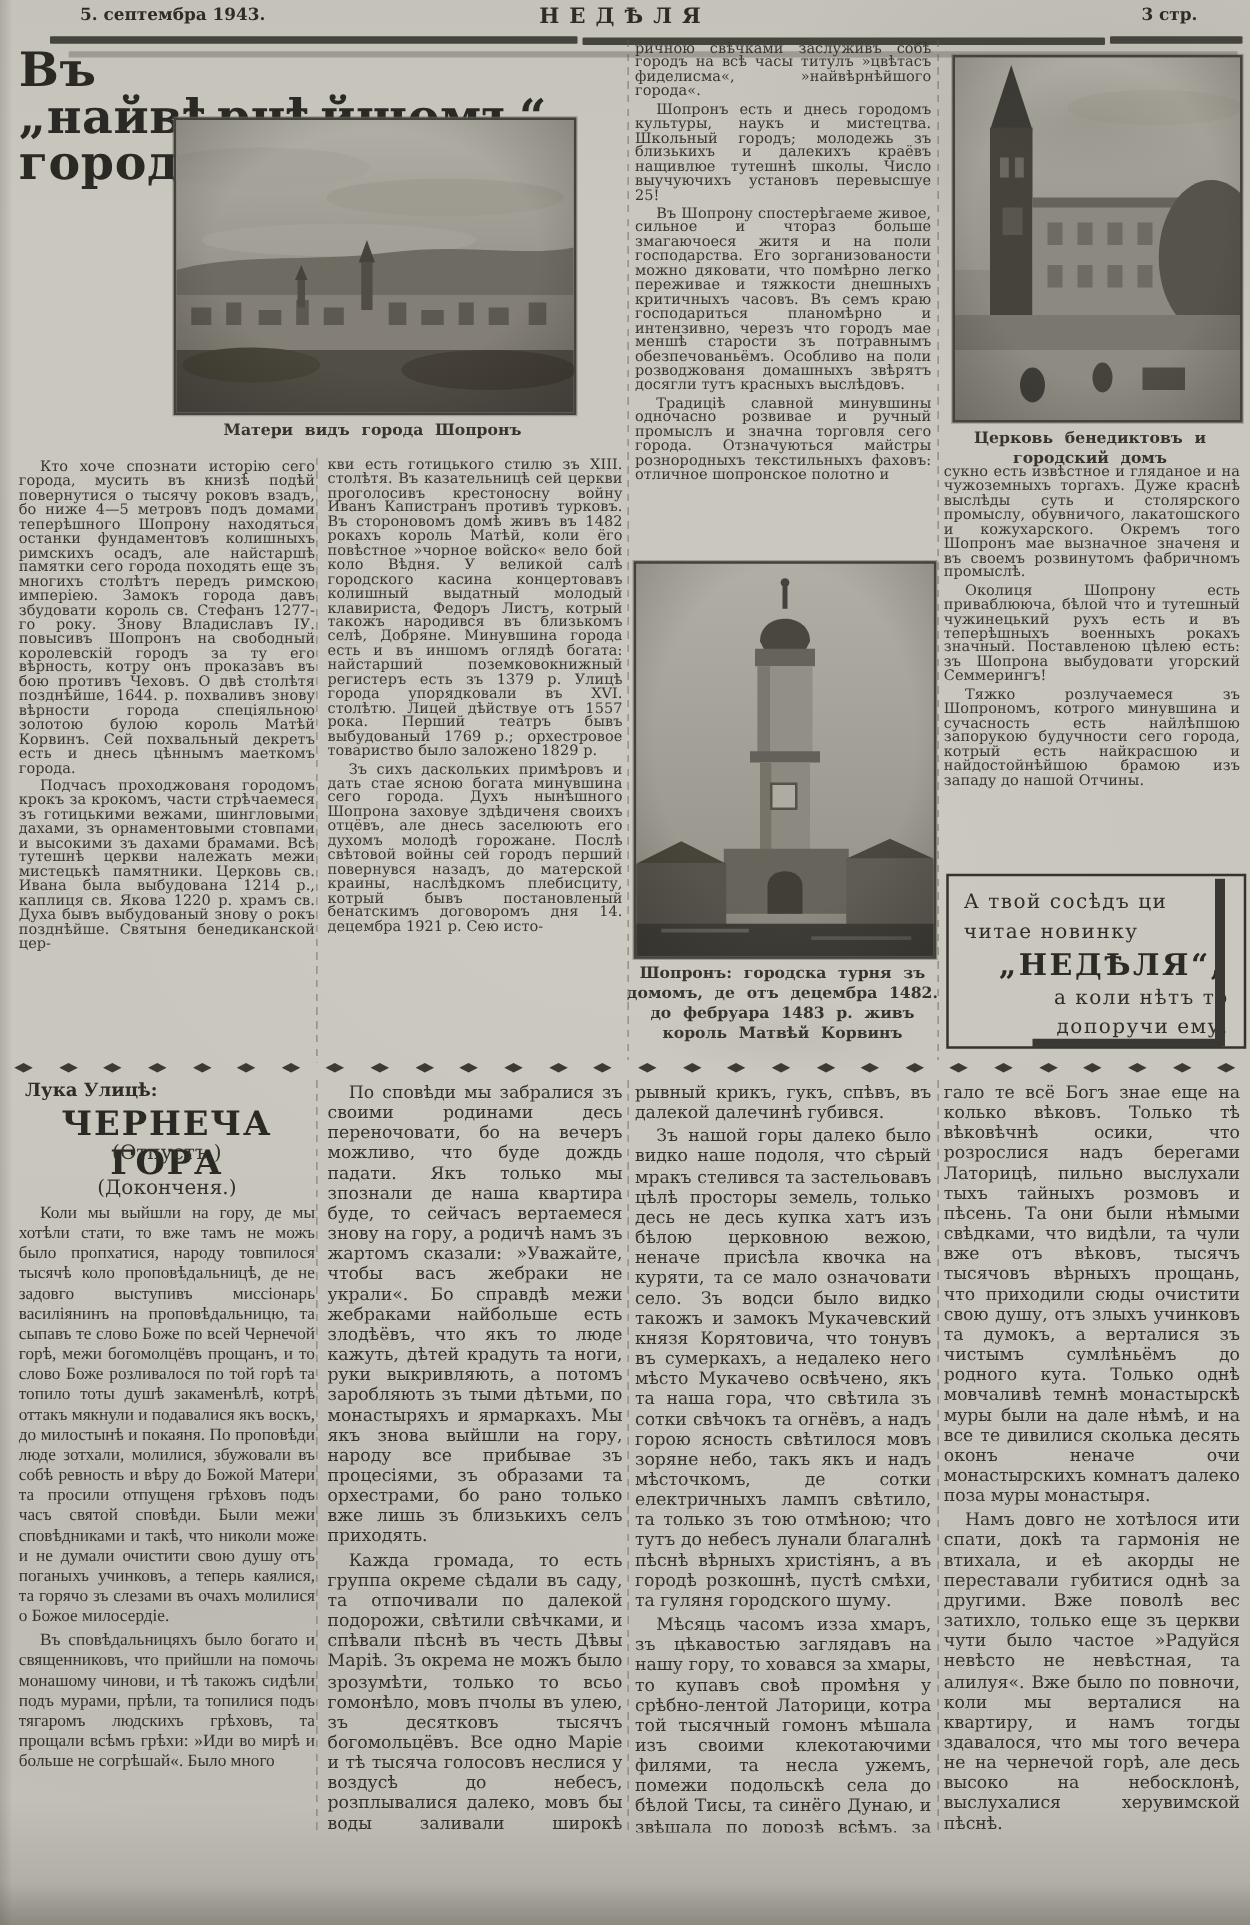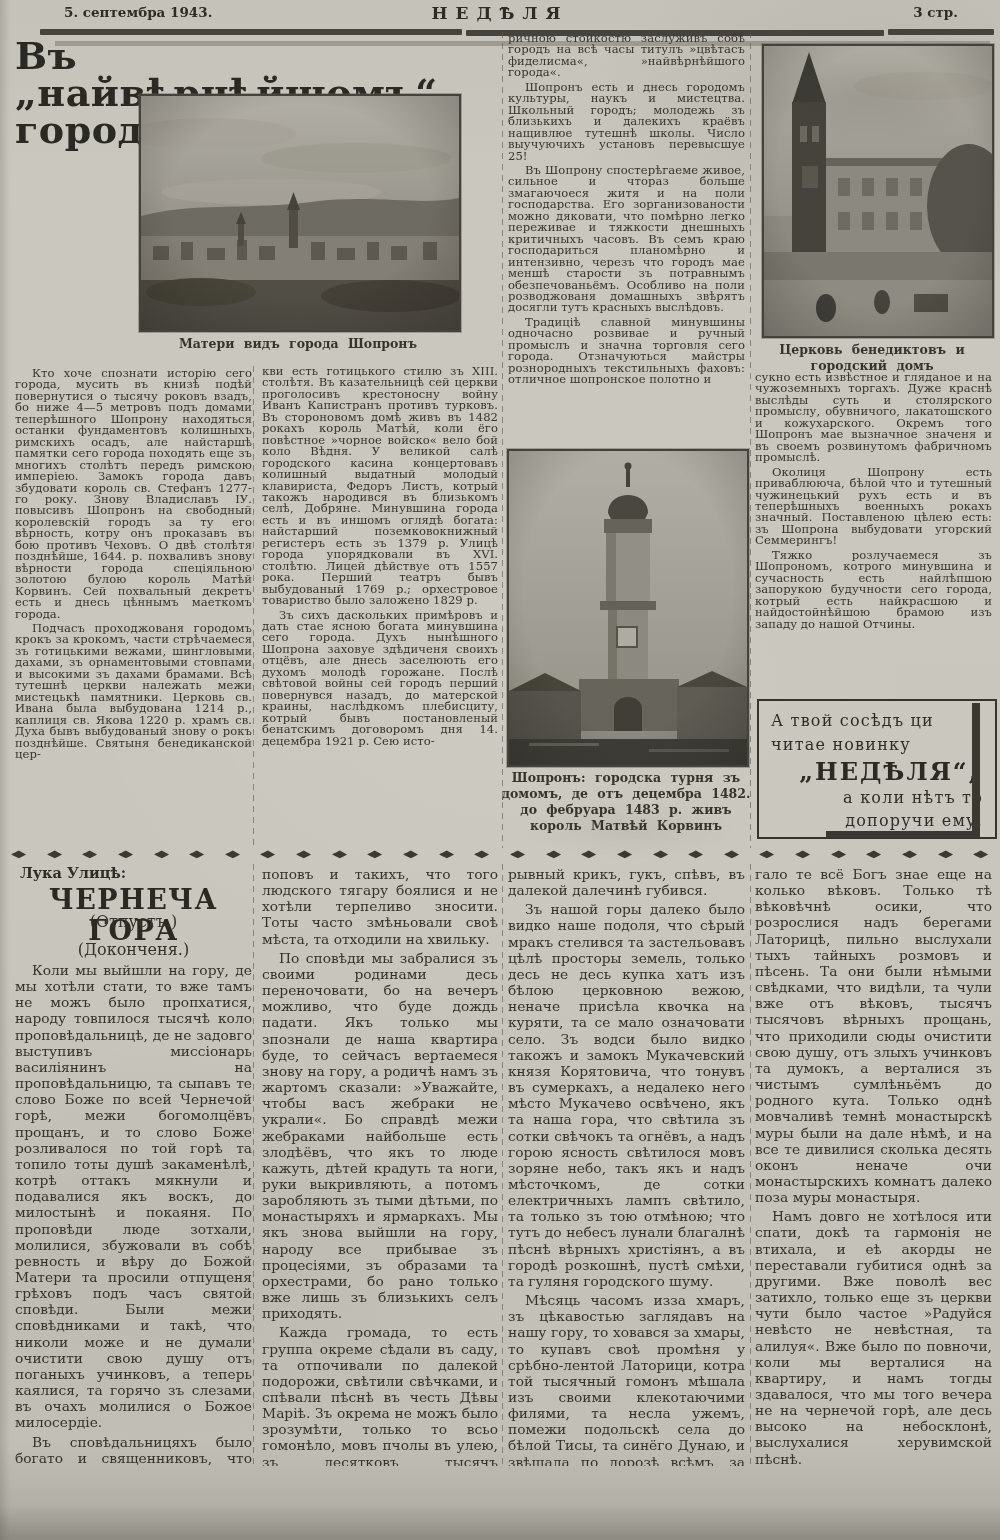--- a/index.html
+++ b/index.html
@@ -187,21 +187,21 @@
 
   <div class="abs coltext top-text" style="left:15px;top:368px;width:237px;height:482px;">
       <p class="para">Кто хоче спознати исторію сего города, мусить въ книзѣ подѣй повернутися о тысячу роковъ взадъ, бо ниже 4—5 метровъ подъ домами теперѣшного Шопрону находяться останки фундаментовъ колишныхъ римскихъ осадъ, але найстаршѣ памятки сего города походять еще зъ многихъ столѣтъ передъ римскою имперіею. Замокъ города давъ збудовати король св. Стефанъ 1277-го року. Знову Владиславъ ІУ. повысивъ Шопронъ на свободный королевскій городъ за ту его вѣрность, котру онъ проказавъ въ бою противъ Чеховъ. О двѣ столѣтя позднѣйше, 1644. р. похваливъ знову вѣрности города спеціяльною золотою булою король Матѣй Корвинъ. Сей похвальный декретъ есть и днесь цѣннымъ маеткомъ города.</p>
       <p class="para">Подчасъ проходжованя городомъ крокъ за крокомъ, части стрѣчаемеся зъ готицькими вежами, шингловыми дахами, зъ орнаментовыми стовпами и высокими зъ дахами брамами. Всѣ тутешнѣ церкви належать межи мистецькѣ памятники. Церковь св. Ивана была выбудована 1214 р., каплиця св. Якова 1220 р. храмъ св. Духа бывъ выбудованый знову о рокъ позднѣйше. Святыня бенедиканской цер-</p>
     </div>
   <div class="abs coltext top-text" style="left:262px;top:366px;width:236px;height:484px;">
       <p class="para cont">кви есть готицького стилю зъ XIII. столѣтя. Въ казательницѣ сей церкви проголосивъ крестоносну войну Иванъ Капистранъ противъ турковъ. Въ стороновомъ домѣ живъ въ 1482 рокахъ король Матѣй, коли ёго повѣстное »чорное войско« вело бой коло Вѣдня. У великой салѣ городского касина концертовавъ колишный выдатный молодый клавириста, Федоръ Листъ, котрый такожъ народився въ близькомъ селѣ, Добряне. Минувшина города есть и въ иншомъ оглядѣ богата: найстарший поземковокнижный регистеръ есть зъ 1379 р. Улицѣ города упорядковали въ XVI. столѣтю. Лицей дѣйствуе отъ 1557 рока. Перший театръ бывъ выбудованый 1769 р.; орхестровое товариство было заложено 1829 р.</p>
       <p class="para">Зъ сихъ даскольких примѣровъ и дать стае ясною богата минувшина сего города. Духъ нынѣшного Шопрона заховуе здѣдиченя своихъ отцёвъ, але днесь заселюють его духомъ молодѣ горожане. Послѣ свѣтовой войны сей городъ перший повернувся назадъ, до матерской краины, наслѣдкомъ плебисциту, котрый бывъ постановленый бенатскимъ договоромъ дня 14. децембра 1921 р. Сею исто-</p>
     </div>
   <div class="abs coltext top-text" style="left:508px;top:33px;width:237px;height:412px;">
-      <p class="para cont">ричною стойкостю заслуживъ собѣ городъ на всѣ часы титулъ »цвѣтасъ фиделисма«, »найвѣрнѣйшого города«.</p>
+      <p class="para cont">ричною свѣчками заслуживъ собѣ городъ на всѣ часы титулъ »цвѣтасъ фиделисма«, »найвѣрнѣйшого города«.</p>
       <p class="para">Шопронъ есть и днесь городомъ культуры, наукъ и мистецтва. Школьный городъ; молодежь зъ близькихъ и далекихъ краёвъ нащивлюе тутешнѣ школы. Число выучуючихъ установъ перевысшуе 25!</p>
       <p class="para">Въ Шопрону спостерѣгаеме живое, сильное и чтораз больше змагаючоеся житя и на поли господарства. Его зорганизованости можно дяковати, что помѣрно легко переживае и тяжкости днешныхъ критичныхъ часовъ. Въ семъ краю господариться планомѣрно и интензивно, черезъ что городъ мае меншѣ старости зъ потравнымъ обезпечованьёмъ. Особливо на поли розводжованя домашныхъ звѣрятъ досягли тутъ красныхъ выслѣдовъ.</p>
       <p class="para">Традиціѣ славной минувшины одночасно розвивае и ручный промыслъ и значна торговля сего города. Отзначуються майстры рознородныхъ текстильныхъ фаховъ: отличное шопронское полотно и</p>
     </div>
   <div class="abs coltext top-text" style="left:755px;top:372px;width:237px;height:318px;">
       <p class="para cont">сукно есть извѣстное и гляданое и на чужоземныхъ торгахъ. Дуже краснѣ выслѣды суть и столярского промыслу, обувничого, лакатошского и кожухарского. Окремъ того Шопронъ мае вызначное значеня и въ своемъ розвинутомъ фабричномъ промыслѣ.</p>
       <p class="para">Околиця Шопрону есть приваблююча, бѣлой что и тутешный чужинецький рухъ есть и въ теперѣшныхъ военныхъ рокахъ значный. Поставленою цѣлею есть: зъ Шопрона выбудовати угорский Семмерингъ!</p>
       <p class="para">Тяжко розлучаемеся зъ Шопрономъ, котрого минувшина и сучасность есть найлѣпшою запорукою будучности сего города, котрый есть найкрасшою и найдостойнѣйшою брамою изъ западу до нашой Отчины.</p>
     </div>
 
@@ -243,26 +243,25 @@
       <span class="dm">◆</span>
       <span class="dm">◆</span>
       <span class="dm">◆</span>
     </div>
 
   <div class="abs a2-author" style="left:20px;top:864px;">Лука Улицѣ:</div>
   <div class="abs a2-title" style="left:15px;top:884px;width:237px;">ЧЕРНЕЧА ГОРА</div>
   <div class="abs a2-sub" style="left:15px;top:912px;width:237px;">(Отпустъ.)</div>
   <div class="abs a2-sub" style="left:15px;top:940px;width:237px;">(Доконченя.)</div>
 
-  <div class="abs coltext bot-text" style="left:15px;top:962px;width:237px;height:504px;">
+  <div class="abs coltext bot-text" style="left:15px;top:962px;width:237px;height:504px;font-family:Liberation Serif, serif;">
       <p class="para">Коли мы выйшли на гору, де мы хотѣли стати, то вже тамъ не можъ было пропхатися, народу товпилося тысячѣ коло проповѣдальницѣ, де не задовго выступивъ миссіонарь василіянинъ на проповѣдальницю, та сыпавъ те слово Боже по всей Чернечой горѣ, межи богомолцёвъ прощанъ, и то слово Боже розливалося по той горѣ та топило тоты душѣ закаменѣлѣ, котрѣ оттакъ мякнули и подавалися якъ воскъ, до милостынѣ и покаяня. По проповѣди люде зотхали, молилися, збужовали въ собѣ ревность и вѣру до Божой Матери та просили отпущеня грѣховъ подъ часъ святой сповѣди. Были межи сповѣдниками и такѣ, что николи може и не думали очистити свою душу отъ поганыхъ учинковъ, а теперь каялися, та горячо зъ слезами въ очахъ молилися о Божое милосердіе.</p>
       <p class="para">Въ сповѣдальницяхъ было богато и священниковъ, что прийшли на помочь монашому чинови, и тѣ такожъ сидѣли подъ мурами, прѣли, та топилися подъ тягаромъ людскихъ грѣховъ, та прощали всѣмъ грѣхи: »Иди во мирѣ и больше не согрѣшай«. Было много</p>
     </div>
   <div class="abs coltext bot-text" style="left:262px;top:866px;width:236px;height:600px;">
-      <p class="para cont">поповъ и такихъ, что того людского тягару боялися и не хотѣли терпеливо зносити. Тоты часто змѣньовали своѣ мѣста, та отходили на хвильку.</p>
       <p class="para">По сповѣди мы забралися зъ своими родинами десь переночовати, бо на вечеръ можливо, что буде дождь падати. Якъ только мы зпознали де наша квартира буде, то сейчасъ вертаемеся знову на гору, а родичѣ намъ зъ жартомъ сказали: »Уважайте, чтобы васъ жебраки не украли«. Бо справдѣ межи жебраками найбольше есть злодѣёвъ, что якъ то люде кажуть, дѣтей крадуть та ноги, руки выкривляють, а потомъ заробляють зъ тыми дѣтьми, по монастыряхъ и ярмаркахъ. Мы якъ знова выйшли на гору, народу все прибывае зъ процесіями, зъ образами та орхестрами, бо рано только вже лишь зъ близькихъ селъ приходять.</p>
       <p class="para">Кажда громада, то есть группа окреме сѣдали въ саду, та отпочивали по далекой подорожи, свѣтили свѣчками, и спѣвали пѣснѣ въ честь Дѣвы Маріѣ. Зъ окрема не можъ было зрозумѣти, только то всьо гомонѣло, мовъ пчолы въ улею, зъ десятковъ тысячъ богомольцёвъ. Все одно Маріе и тѣ тысяча голосовъ неслися у воздусѣ до небесъ, розплывалися далеко, мовъ бы воды заливали широкѣ просторы околицѣ и той непере-</p>
     </div>
   <div class="abs coltext bot-text" style="left:508px;top:866px;width:237px;height:600px;">
       <p class="para cont">рывный крикъ, гукъ, спѣвъ, въ далекой далечинѣ губився.</p>
       <p class="para">Зъ нашой горы далеко было видко наше подоля, что сѣрый мракъ стелився та застельовавъ цѣлѣ просторы земель, только десь не десь купка хатъ изъ бѣлою церковною вежою, неначе присѣла квочка на куряти, та се мало означовати село. Зъ водси было видко такожъ и замокъ Мукачевский князя Корятовича, что тонувъ въ сумеркахъ, а недалеко него мѣсто Мукачево освѣчено, якъ та наша гора, что свѣтила зъ сотки свѣчокъ та огнёвъ, а надъ горою ясность свѣтилося мовъ зоряне небо, такъ якъ и надъ мѣсточкомъ, де сотки електричныхъ лампъ свѣтило, та только зъ тою отмѣною; что тутъ до небесъ лунали благалнѣ пѣснѣ вѣрныхъ христіянъ, а въ городѣ розкошнѣ, пустѣ смѣхи, та гуляня городского шуму.</p>
       <p class="para">Мѣсяць часомъ изза хмаръ, зъ цѣкавостью заглядавъ на нашу гору, то ховався за хмары, то купавъ своѣ промѣня у срѣбно-лентой Латорици, котра той тысячный гомонъ мѣшала изъ своими клекотаючими филями, та несла ужемъ, помежи подольскѣ села до бѣлой Тисы, та синёго Дунаю, и звѣщала по дорозѣ всѣмъ, за велику прощу на Чернечой горѣ. И тоты сады та столѣтнѣ дубы живо вслуховалися тымъ всѣмъ спѣвамъ и шелестѣло вѣтя деревъ межи собою та збере-</p>
     </div>
   <div class="abs coltext bot-text" style="left:755px;top:866px;width:237px;height:600px;">
       <p class="para cont">гало те всё Богъ знае еще на колько вѣковъ. Только тѣ вѣковѣчнѣ осики, что розрослися надъ берегами Латорицѣ, пильно выслухали тыхъ тайныхъ розмовъ и пѣсень. Та они были нѣмыми свѣдками, что видѣли, та чули вже отъ вѣковъ, тысячъ тысячовъ вѣрныхъ прощань, что приходили сюды очистити свою душу, отъ злыхъ учинковъ та думокъ, а верталися зъ чистымъ сумлѣньёмъ до родного кута. Только однѣ мовчаливѣ темнѣ монастырскѣ муры были на дале нѣмѣ, и на все те дивилися сколька десять оконъ неначе очи монастырскихъ комнатъ далеко поза муры монастыря.</p>

